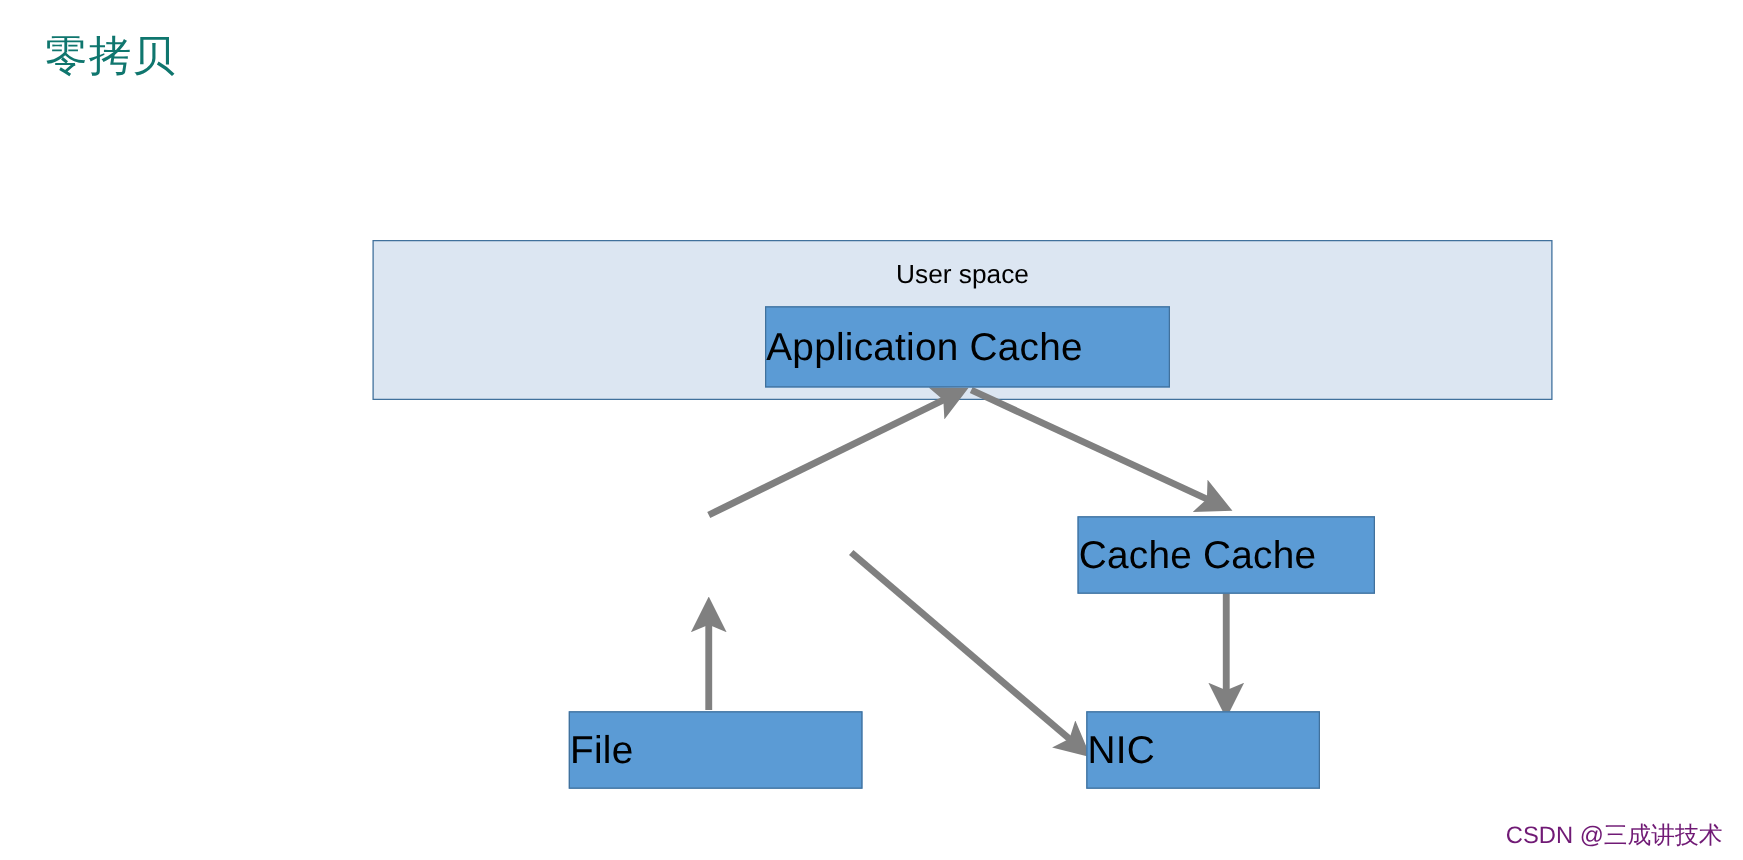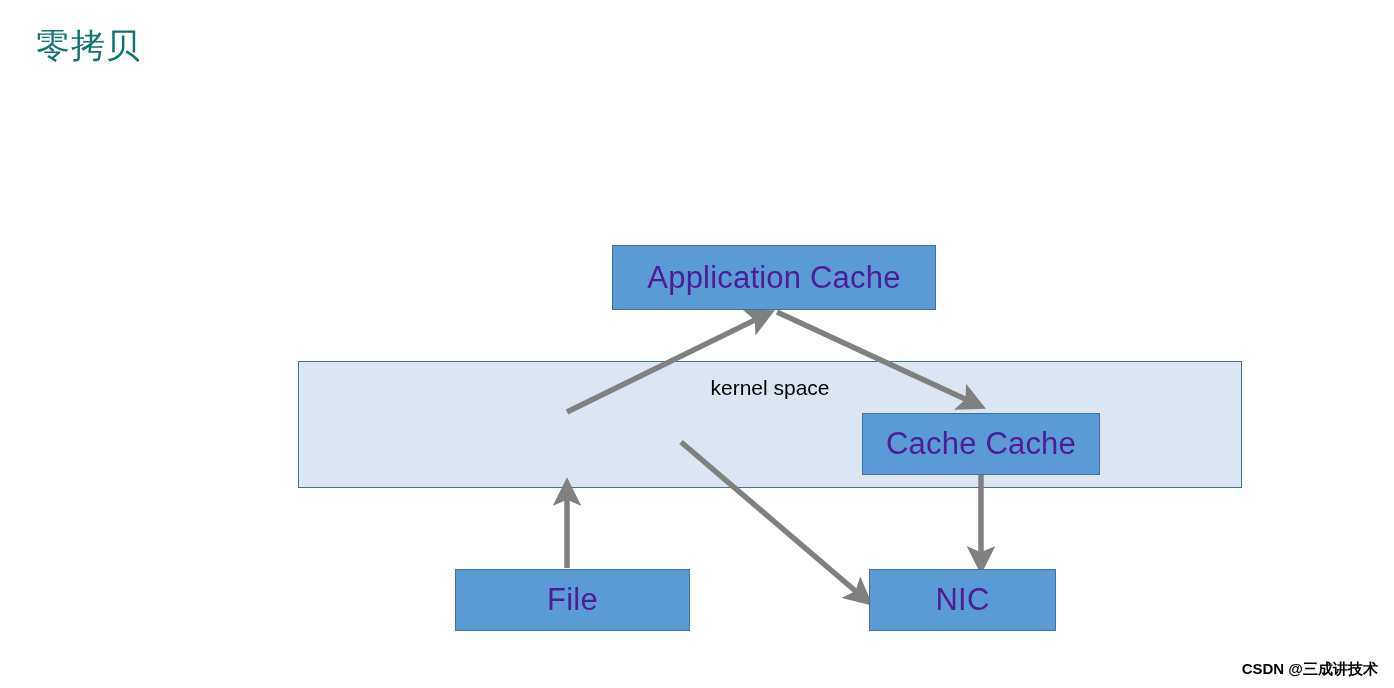--- a/index.html
+++ b/index.html
@@ -70,22 +70,22 @@
   #band-kernel-space .band-label { top: 13px; }
 
   
   .node-box {
     position: absolute;
     background: #5b9bd5;
     border: 1px solid #41719c;
     box-sizing: border-box;
     display: flex;
     align-items: center;
-    justify-content: center;
-    color: #4c1d95;
+    justify-content: flex-start;
+    color: #000000;
     font-size: 31px;
     line-height: 36px;
     letter-spacing: 0.2px;
     white-space: nowrap;
   }
   #node-application-cache {
     left: 612px;
     top: 245px;
     width: 324px;
     height: 65px;
@@ -123,38 +123,37 @@
     width: 1394px;
     height: 688px;
     pointer-events: none;
   }
 
   
   #watermark {
     position: absolute;
     right: 16px;
     bottom: 8px;
-    font-size: 15px;
+    font-size: 19px;
     line-height: 22px;
-    color: #000000;
+    color: #701a75;
     white-space: nowrap;
-    font-weight: bold;
   }
 </style>
 </head>
 <body>
 
 <div id="slide-title">零拷贝</div>
 
 <div id="diagram">
 
-
-  <div class="space-band" id="band-kernel-space">
-    <div class="band-label">kernel space</div>
-  </div>
+  <div class="space-band" id="band-user-space">
+    <div class="band-label">User space</div>
+  </div>
+
 
   <svg id="arrow-layer" viewBox="0 0 1394 688">
     <defs>
       <marker id="arrowhead" markerWidth="5.2" markerHeight="5.2" refX="3.6" refY="2.6" orient="auto" markerUnits="strokeWidth">
         <path d="M0,0 L5.2,2.6 L0,5.2 L1.1,2.6 Z" fill="#808080"></path>
       </marker>
     </defs>
 
     <g>
       <line x1="567" y1="568" x2="567" y2="486" stroke="#808080" stroke-width="5.5" marker-end="url(#arrowhead)"></line>

